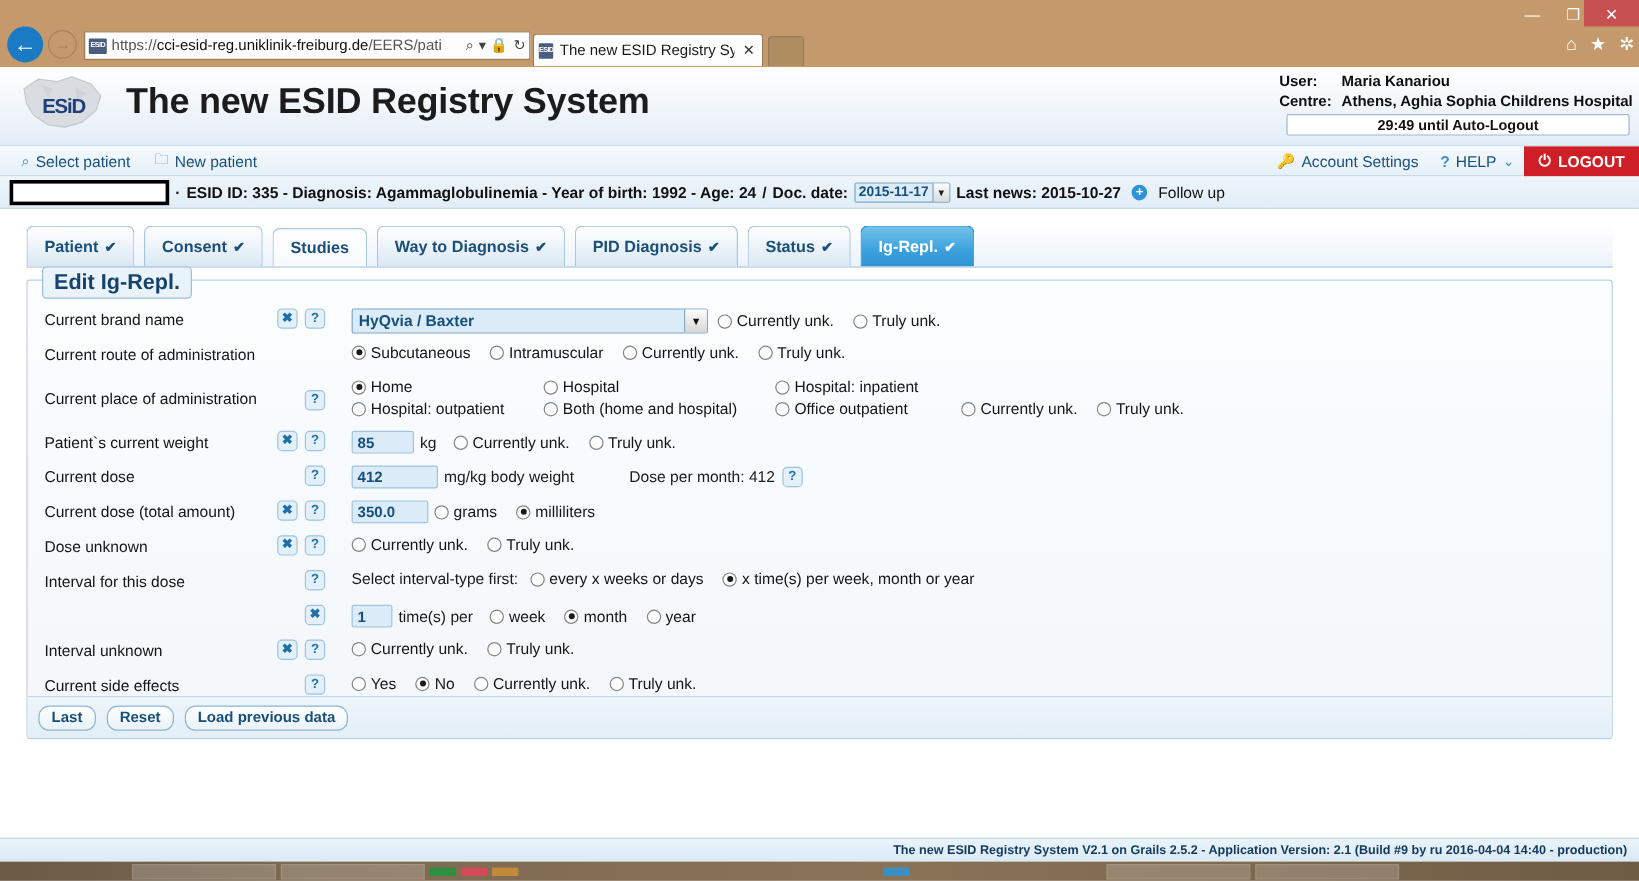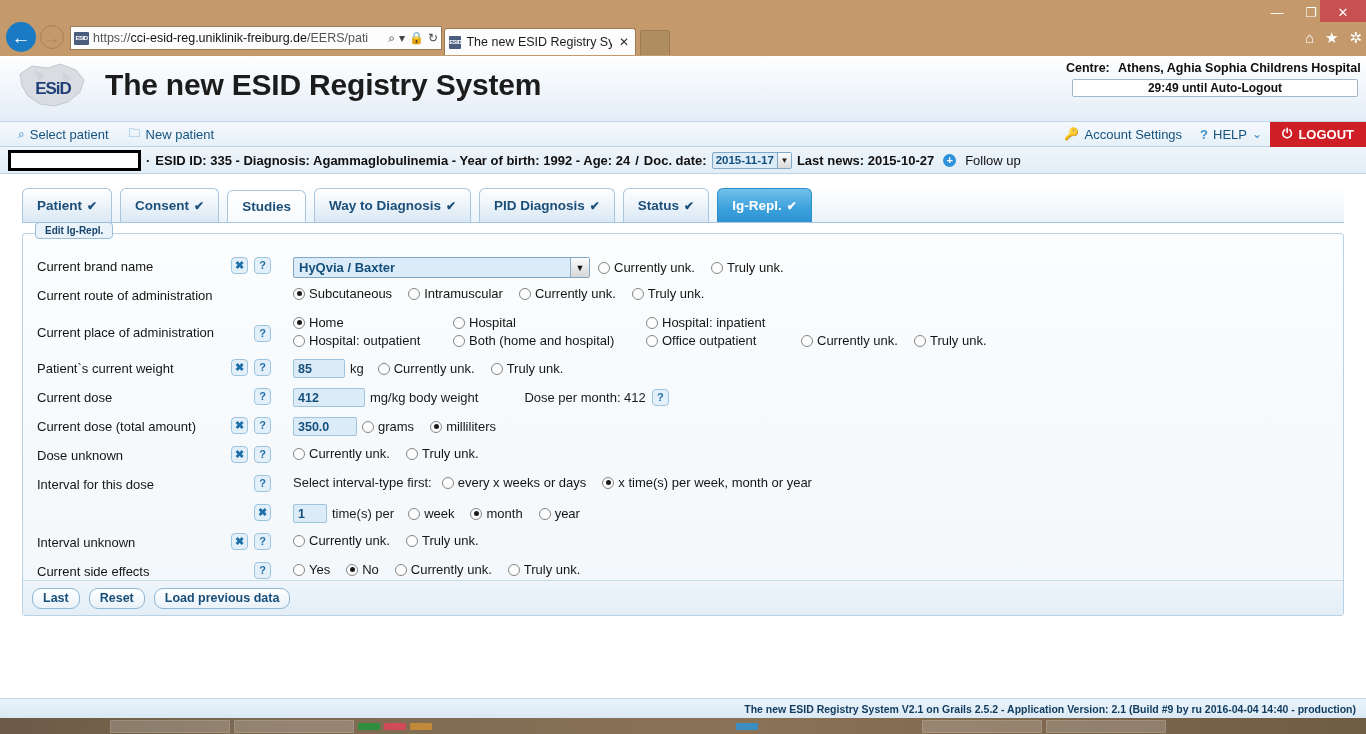--- a/index.html
+++ b/index.html
@@ -193,21 +193,21 @@
 
   
   #form-panel {
     position: relative; margin: 10px 22px 0 22px; height: 383px;
     border: 1px solid #b9d1e4; border-radius: 3px;
     background: linear-gradient(to bottom,#fbfdfe 0%,#f2f7fb 100%);
   }
   #legend {
     position: absolute; left: 12px; top: -12px;
     background: #eaf3fa; border: 1px solid #9dbdd6; border-radius: 4px;
-    padding: 2px 9px; font-size: 10px; font-weight: bold; color: #15436b;
+    padding: 2px 9px; font-size: 18px; font-weight: bold; color: #15436b;
   }
   #form-rows { padding: 22px 0 0 0; font-size: 13px; color: #1a1a1a; }
   .frow { display: flex; align-items: flex-start; min-height: 29px; padding: 0 0 0 14px; }
   .flabel { width: 194px; flex: 0 0 auto; padding-top: 3px; color: #151515; font-size: 13px; }
   .fbadges { width: 62px; flex: 0 0 auto; display: flex; gap: 6px; padding-top: 1px; }
   .badge {
     width: 17px; height: 17px; border-radius: 4px;
     border: 1px solid #9cc4de; background: #e4f0f9;
     color: #1f6fa8; font-size: 11px; font-weight: bold;
     display: flex; align-items: center; justify-content: center; line-height: 1;
@@ -323,20 +323,24 @@
 <div id="page">
 
   <div id="app-header">
     <svg id="esid-logo" viewBox="0 0 78 52">
       <path d="M6 12 L18 4 L34 6 L46 2 L62 8 L70 18 L66 30 L54 40 L40 44 L26 42 L14 34 L8 24 Z" fill="#d9dde2" stroke="#c3c8ce" stroke-width="1"></path>
       <path d="M20 8 L30 12 L26 20 Z M48 10 L58 16 L50 22 Z" fill="#cfd4da"></path>
       <text x="39" y="32" font-family="Liberation Sans, sans-serif" font-size="17" font-weight="bold" fill="#1f3f78" text-anchor="middle" letter-spacing="-1">ESiD</text>
     </svg>
     <div id="app-title">The new ESID Registry System</div>
     <div id="user-block">
+      <div id="user-row">
+        <span class="k">User:</span>
+        <span>Maria Kanariou</span>
+      </div>
       <div id="centre-row">
         <span class="k">Centre:</span>
         <span>Athens, Aghia Sophia Childrens Hospital</span>
       </div>
       <div id="autologout">29:49 until Auto-Logout</div>
     </div>
   </div>
 
   <div id="nav-strip">
     <div id="nav-left">

